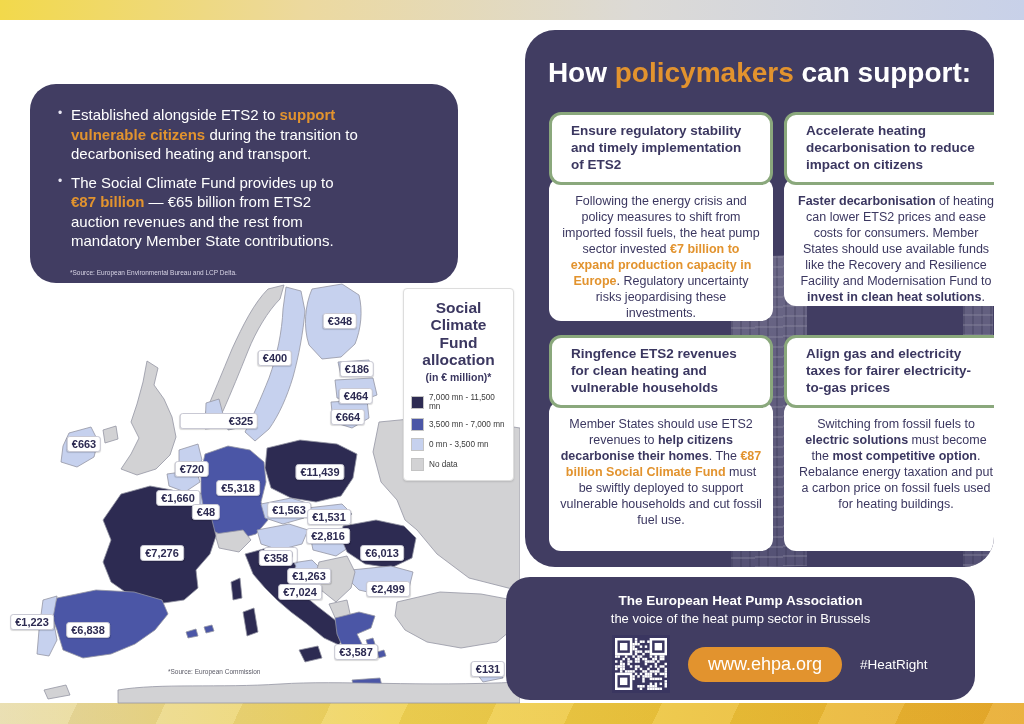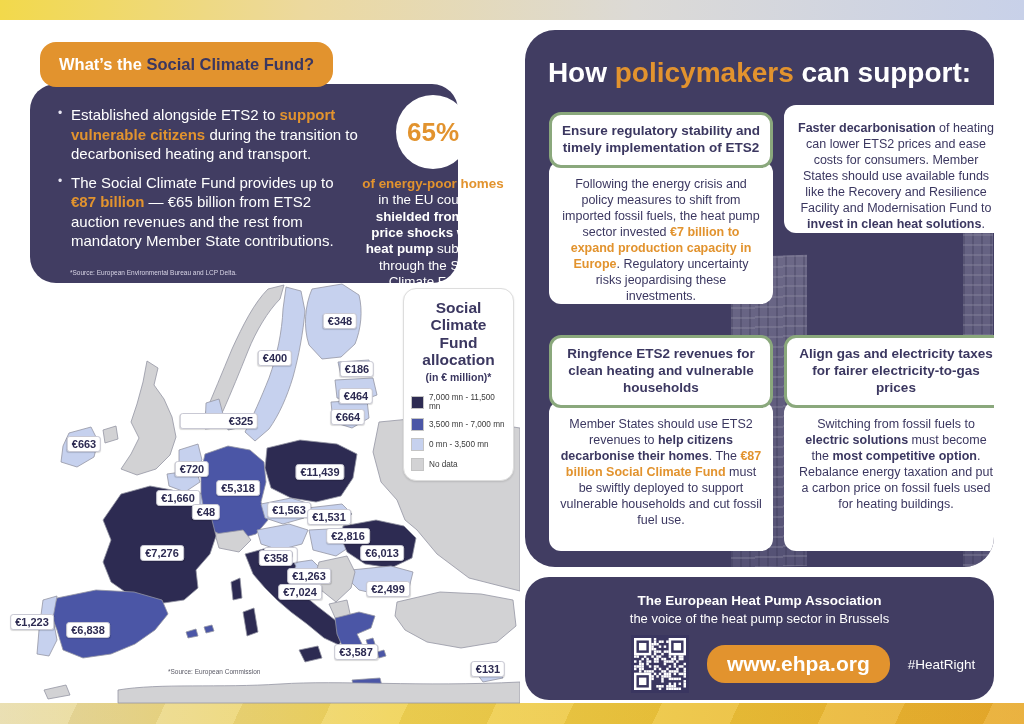--- a/index.html
+++ b/index.html
@@ -36,21 +36,21 @@
   .map-area{position:absolute;left:0;top:283px;width:520px;height:421px;}
   .map-area svg.mapsvg{position:absolute;left:0;top:0;}
   .mapsvg path{stroke:#9495a3;stroke-width:.8;stroke-linejoin:round;}
   .c-dark{fill:var(--map-dark);} .c-med{fill:var(--map-medium);}
   .c-light{fill:var(--map-light);} .c-grey{fill:var(--map-grey);}
   #map-labels{position:absolute;left:0;top:0;width:100%;height:100%;}
   .chip{position:absolute;transform:translate(-50%,-50%);background:#fff;border:1px solid #c9c9d4;
     border-radius:3px;padding:1px 4px;font-size:11px;font-weight:bold;color:var(--map-dark);
     white-space:nowrap;box-shadow:0 1px 1px rgba(0,0,0,.15);}
   .legend{position:absolute;left:403px;top:5px;width:111px;background:#fff;border:1px solid #ddd;
-    border-radius:13px;padding:10px 7px 9px;text-align:center;box-shadow:0 1px 2px rgba(0,0,0,.12);}
+    border-radius:4px;padding:10px 7px 9px;text-align:center;box-shadow:0 1px 2px rgba(0,0,0,.12);}
   .legend-title{font-size:15.5px;font-weight:bold;color:var(--navy-text);line-height:1.12;}
   .legend-sub{font-size:10.5px;font-weight:bold;color:var(--navy-text);margin-top:3px;}
   #legend-items{margin-top:10px;text-align:left;}
   .legend-row{display:flex;align-items:center;gap:5px;margin-top:7px;}
   .legend-row .swatch{width:13px;height:13px;flex:0 0 13px;border:1px solid #c4c4c4;}
   .legend-row span:last-child{font-size:8.2px;color:#3a3a3a;}
   .map-source{position:absolute;left:168px;top:385px;font-size:6.5px;color:#5a5a66;}
 
   
   .policy-panel{position:absolute;left:525px;top:30px;width:469px;height:537px;
@@ -60,60 +60,53 @@
   .policy-title .hl{color:var(--accent);}
   .building{position:absolute;opacity:.42;z-index:1;
     background:
       repeating-linear-gradient(180deg,rgba(255,255,255,.35) 0 2px,rgba(0,0,0,0) 2px 10px),
       repeating-linear-gradient(90deg,rgba(40,40,60,.30) 0 2px,rgba(0,0,0,0) 2px 9px),
       linear-gradient(180deg,#a8a5bc,#716e8e);}
   .b1{left:206px;top:226px;width:76px;height:311px;transform:skewY(-2deg);}
   .b2{left:438px;top:104px;width:30px;height:433px;}
   .pbox{position:absolute;width:224px;z-index:2;}
   .pbox-head{position:relative;z-index:2;background:#fff;border:3px solid var(--green-border);
-    border-radius:12px;padding:8px 5px;text-align:center;font-size:13.5px;font-weight:bold;
+    border-radius:12px;padding:8px 19px;font-size:13.5px;font-weight:bold;
     color:var(--navy-text);line-height:1.25;}
   .pbox-body{position:relative;z-index:1;background:#fff;border-radius:12px;margin-top:-7px;
     padding:15px 11px 0;text-align:center;font-size:12.5px;color:var(--navy-text);line-height:1.28;}
   .row1 .pbox-body{min-height:128px;} .row2 .pbox-body{min-height:150px;}
 
   
-  .footer-panel{position:absolute;left:525px;top:577px;width:469px;height:123px;
+  .footer-panel{position:absolute;left:506px;top:577px;width:469px;height:123px;
     background:var(--navy);border-radius:24px;overflow:hidden;}
   .footer-org{text-align:center;margin-top:16px;font-size:13.5px;font-weight:bold;}
   .footer-tagline{text-align:center;margin-top:3px;font-size:13px;}
   .footer-row{display:flex;align-items:center;gap:18px;margin-top:9px;padding-left:106px;}
   .qr-box{width:58px;height:58px;background:#3a3660;padding:3px;flex:0 0 58px;}
   #qr rect{fill:#fff;} #qr .q-navy{fill:#3a3660;}
-  .site-pill{background:var(--accent);color:#fff;font-size:21px;font-weight:bold;
+  .site-pill{background:var(--accent);color:#fff;font-size:18px;font-weight:normal;
     border-radius:18px;padding:7px 20px;border:none;cursor:pointer;}
   .hashtag{font-size:13.5px;color:#fff;}
 </style>
 </head>
 <body>
 
 <div class="page">
 
   <div class="top-bar"></div>
   <div class="bottom-bar"></div>
 
-  <div class="ribbon"><span>What’s the </span><span class="hl">Social Climate Fund?</span></div>
 
   <section class="intro-panel">
     <ul class="bullets">
       <li><span>Established alongside ETS2 to </span><span class="seg-orange">support vulnerable citizens</span><span> during the transition to decarbonised heating and transport.</span></li>
       <li><span>The Social Climate Fund provides up to </span><span class="seg-orange">€87 billion</span><span> — €65 billion from ETS2 auction revenues and the rest from mandatory Member State contributions.</span></li>
     </ul>
     <div class="intro-footnote">*Source: European Environmental Bureau and LCP Delta.</div>
-    <div class="stat-col">
-      <div class="stat-circle">
-          <span>65%</span>
-        </div>
-      <div class="stat-text"><span class="seg-orange">of energy-poor homes</span><span> in the EU could be </span><span class="seg-bold">shielded from gas price shocks with a heat pump</span><span> subsidised through the Social Climate Fund.*</span></div>
-    </div>
   </section>
 
   <div class="map-area">
     <svg class="mapsvg" width="520" height="421" viewBox="0 0 520 421">
       <path class="c-grey" d="M379,139 L441,133 L520,145 L520,308 L469,295 L437,271 L417,247 L405,237 L397,217 L381,199 L373,169 Z"></path>
       <path class="c-grey" d="M268,6 L284,2 L280,16 C268,28 256,48 248,68 C240,88 231,110 223,128 L212,142 L204,133 C213,112 222,90 232,66 C243,42 254,20 268,6 Z"></path>
       <path class="c-light" d="M286,4 L301,8 L305,28 C303,50 299,72 293,94 C287,114 279,132 269,146 L255,158 L245,149 C253,133 261,115 269,95 C277,73 282,49 283,26 Z"></path>
       <path class="c-light" d="M312,6 L342,1 L359,12 C363,28 361,46 355,61 L341,74 L322,76 L309,62 C303,44 305,22 312,6 Z"></path>
       <path class="c-light" d="M338,79 L369,77 L372,90 L341,93 Z"></path>
       <path class="c-light" d="M335,97 L373,95 L377,112 L358,119 L337,115 Z"></path>
@@ -155,21 +148,21 @@
         <div class="chip" style="left: 348px; top: 134px;">€664</div>
         <div class="chip" style="left: 219px; top: 138px; padding-left: 48px;">€325</div>
         <div class="chip" style="left: 192px; top: 186px;">€720</div>
         <div class="chip" style="left: 238px; top: 205px;">€5,318</div>
         <div class="chip" style="left: 320px; top: 189px;">€11,439</div>
         <div class="chip" style="left: 178px; top: 215px;">€1,660</div>
         <div class="chip" style="left: 206px; top: 229px;">€48</div>
         <div class="chip" style="left: 289px; top: 227px;">€1,563</div>
         <div class="chip" style="left: 329px; top: 234px;">€1,531</div>
         <div class="chip" style="left: 281px; top: 272px;">€579</div>
-        <div class="chip" style="left: 328px; top: 253px; margin-left: 20px;">€2,816</div>
+        <div class="chip" style="left: 328px; top: 253px;">€2,816</div>
         <div class="chip" style="left: 276px; top: 275px;">€358</div>
         <div class="chip" style="left: 309px; top: 293px;">€1,263</div>
         <div class="chip" style="left: 162px; top: 270px;">€7,276</div>
         <div class="chip" style="left: 382px; top: 270px;">€6,013</div>
         <div class="chip" style="left: 388px; top: 306px;">€2,499</div>
         <div class="chip" style="left: 300px; top: 309px;">€7,024</div>
         <div class="chip" style="left: 32px; top: 339px;">€1,223</div>
         <div class="chip" style="left: 88px; top: 347px;">€6,838</div>
         <div class="chip" style="left: 356px; top: 369px;">€3,587</div>
         <div class="chip" style="left: 488px; top: 386px;">€131</div>
@@ -203,20 +196,21 @@
     <h2 class="policy-title"><span>How </span><span class="hl">policymakers</span><span> can support:</span></h2>
 
     <div class="building b1"></div>
     <div class="building b2"></div>
 
     <div class="pbox row1" style="left:24px;top:82px;">
       <div class="pbox-head">Ensure regulatory stability and timely implementation of ETS2</div>
       <div class="pbox-body"><span>Following the energy crisis and policy measures to shift from imported fossil fuels, the heat pump sector invested </span><span class="seg-orange">€7 billion to expand production capacity in Europe</span><span>. Regulatory uncertainty risks jeopardising these investments.</span></div>
     </div>
     <div class="pbox row1" style="left:259px;top:82px;">
+      <div class="pbox-head">Accelerate heating decarbonisation to reduce impact on citizens</div>
       <div class="pbox-body"><span class="seg-bold">Faster decarbonisation</span><span> of heating can lower ETS2 prices and ease costs for consumers. Member States should use available funds like the Recovery and Resilience Facility and Modernisation Fund to </span><span class="seg-bold">invest in clean heat solutions</span><span>.</span></div>
     </div>
     <div class="pbox row2" style="left:24px;top:305px;">
       <div class="pbox-head">Ringfence ETS2 revenues for clean heating and vulnerable households</div>
       <div class="pbox-body"><span>Member States should use ETS2 revenues to </span><span class="seg-bold">help citizens decarbonise their homes</span><span>. The </span><span class="seg-orange">€87 billion Social Climate Fund</span><span> must be swiftly deployed to support vulnerable households and cut fossil fuel use.</span></div>
     </div>
     <div class="pbox row2" style="left:259px;top:305px;">
       <div class="pbox-head">Align gas and electricity taxes for fairer electricity-to-gas prices</div>
       <div class="pbox-body"><span>Switching from fossil fuels to </span><span class="seg-bold">electric solutions</span><span> must become the </span><span class="seg-bold">most competitive option</span><span>. Rebalance energy taxation and put a carbon price on fossil fuels used for heating buildings.</span></div>
     </div>

